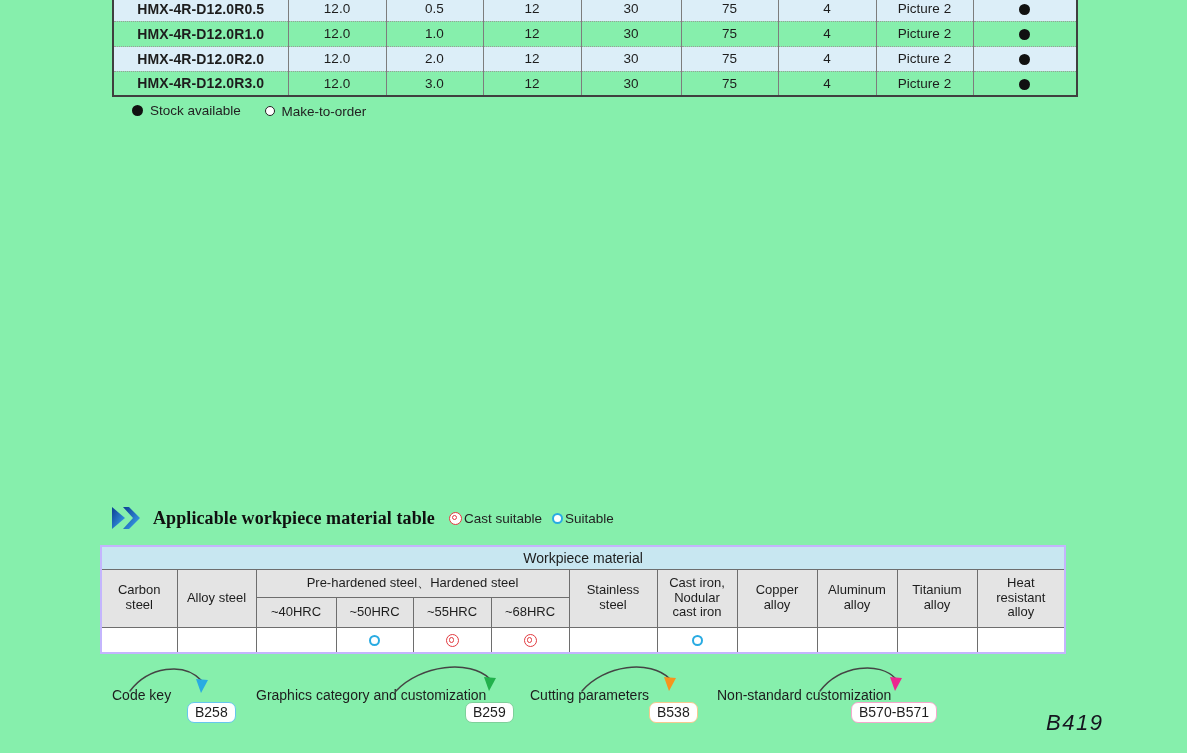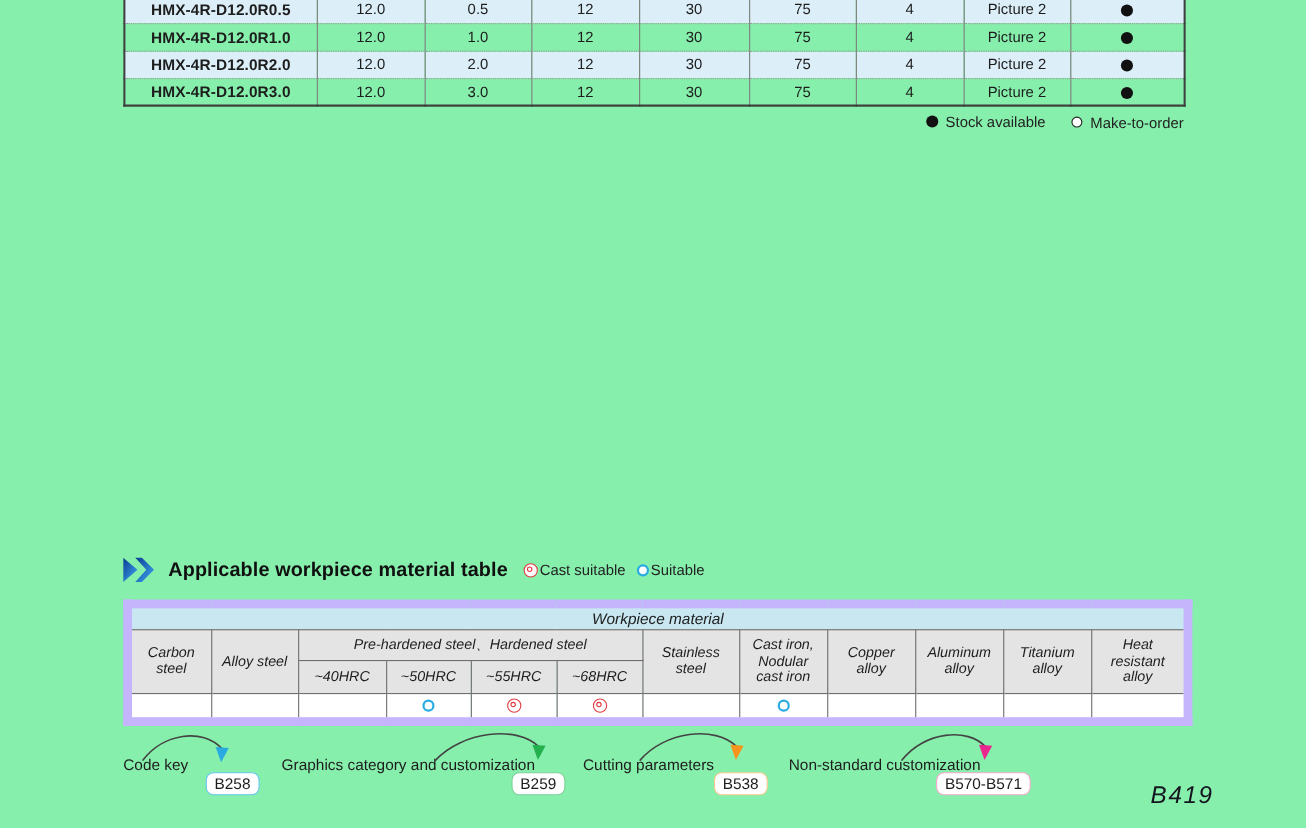--- a/index.html
+++ b/index.html
@@ -19,32 +19,32 @@
   
   .sym { display:inline-block; vertical-align:middle; }
   .sym-filled { width:11px; height:11px; border-radius:50%; background:#111; }
   .sym-open-black { width:10px; height:10px; border-radius:50%; border:1.5px solid #222; background:#fff; }
   .sym-open-cyan { width:11px; height:11px; border-radius:50%; border:2px solid #29abe2; background:#fff; }
   .sym-very { position:relative; width:13px; height:13px; border-radius:50%; border:1.8px solid #e23b41; background:#fff; }
   .sym-very::after { content:""; position:absolute; left:50%; top:50%; width:3.5px; height:3.5px;
                      margin:-3.5px 0 0 -3.5px; border:1.8px solid #e23b41; border-radius:50%; }
 
   
-  #stock-legend { position:absolute; left:112px; top:103px; width:964px; text-align:right; font-size:13.5px; }
+  #stock-legend { position:absolute; left:112px; top:103px; width:964px; text-align:left; font-size:13.5px; }
   #stock-legend .item { display:inline-flex; align-items:center; gap:7px; margin-left:20px; }
 
   
   #mat-heading { position:absolute; left:112px; top:506px; display:flex; align-items:center; }
-  #mat-heading .title { font-size:18px; font-weight:bold; color:#101010; margin-left:11px; letter-spacing:0.1px; }
+  #mat-heading .title { font-size:18px; font-weight:bold; color:#101010; margin-left:11px; letter-spacing:0.1px;font-family:Liberation Serif, serif; }
   #mat-heading .legend { display:inline-flex; align-items:center; margin-left:14px; font-size:13.5px; }
   #mat-heading .legend .item { display:inline-flex; align-items:center; gap:2px; margin-right:10px; }
 
   
-  table.wp { position:absolute; left:112px; top:545px; width:964px; border-collapse:collapse;
-             table-layout:fixed; border:8px solid #c4b5fd;font-style:italic; }
+  table.wp { position:absolute; left:100px; top:545px; width:964px; border-collapse:collapse;
+             table-layout:fixed; border:2px solid #c4b5fd; }
   table.wp th, table.wp td { border:1px solid #6e6e6e; font-weight:normal; }
   table.wp .wp-title { background:#c8e7f1; height:23px; font-size:14px; text-align:center; color:#1d1d1d; }
   table.wp .wp-head { background:#e4e4e4; font-size:13px; line-height:1.15; text-align:center;
                       white-space:pre-line; color:#1d1d1d; padding:1px; }
   table.wp .grp { height:28px; }
   table.wp .sub { height:30px; }
   table.wp .wp-sym { height:26px; background:#fff; text-align:center; }
 
   
   .ref-label { position:absolute; font-size:14px; color:#1d1d1d; }

